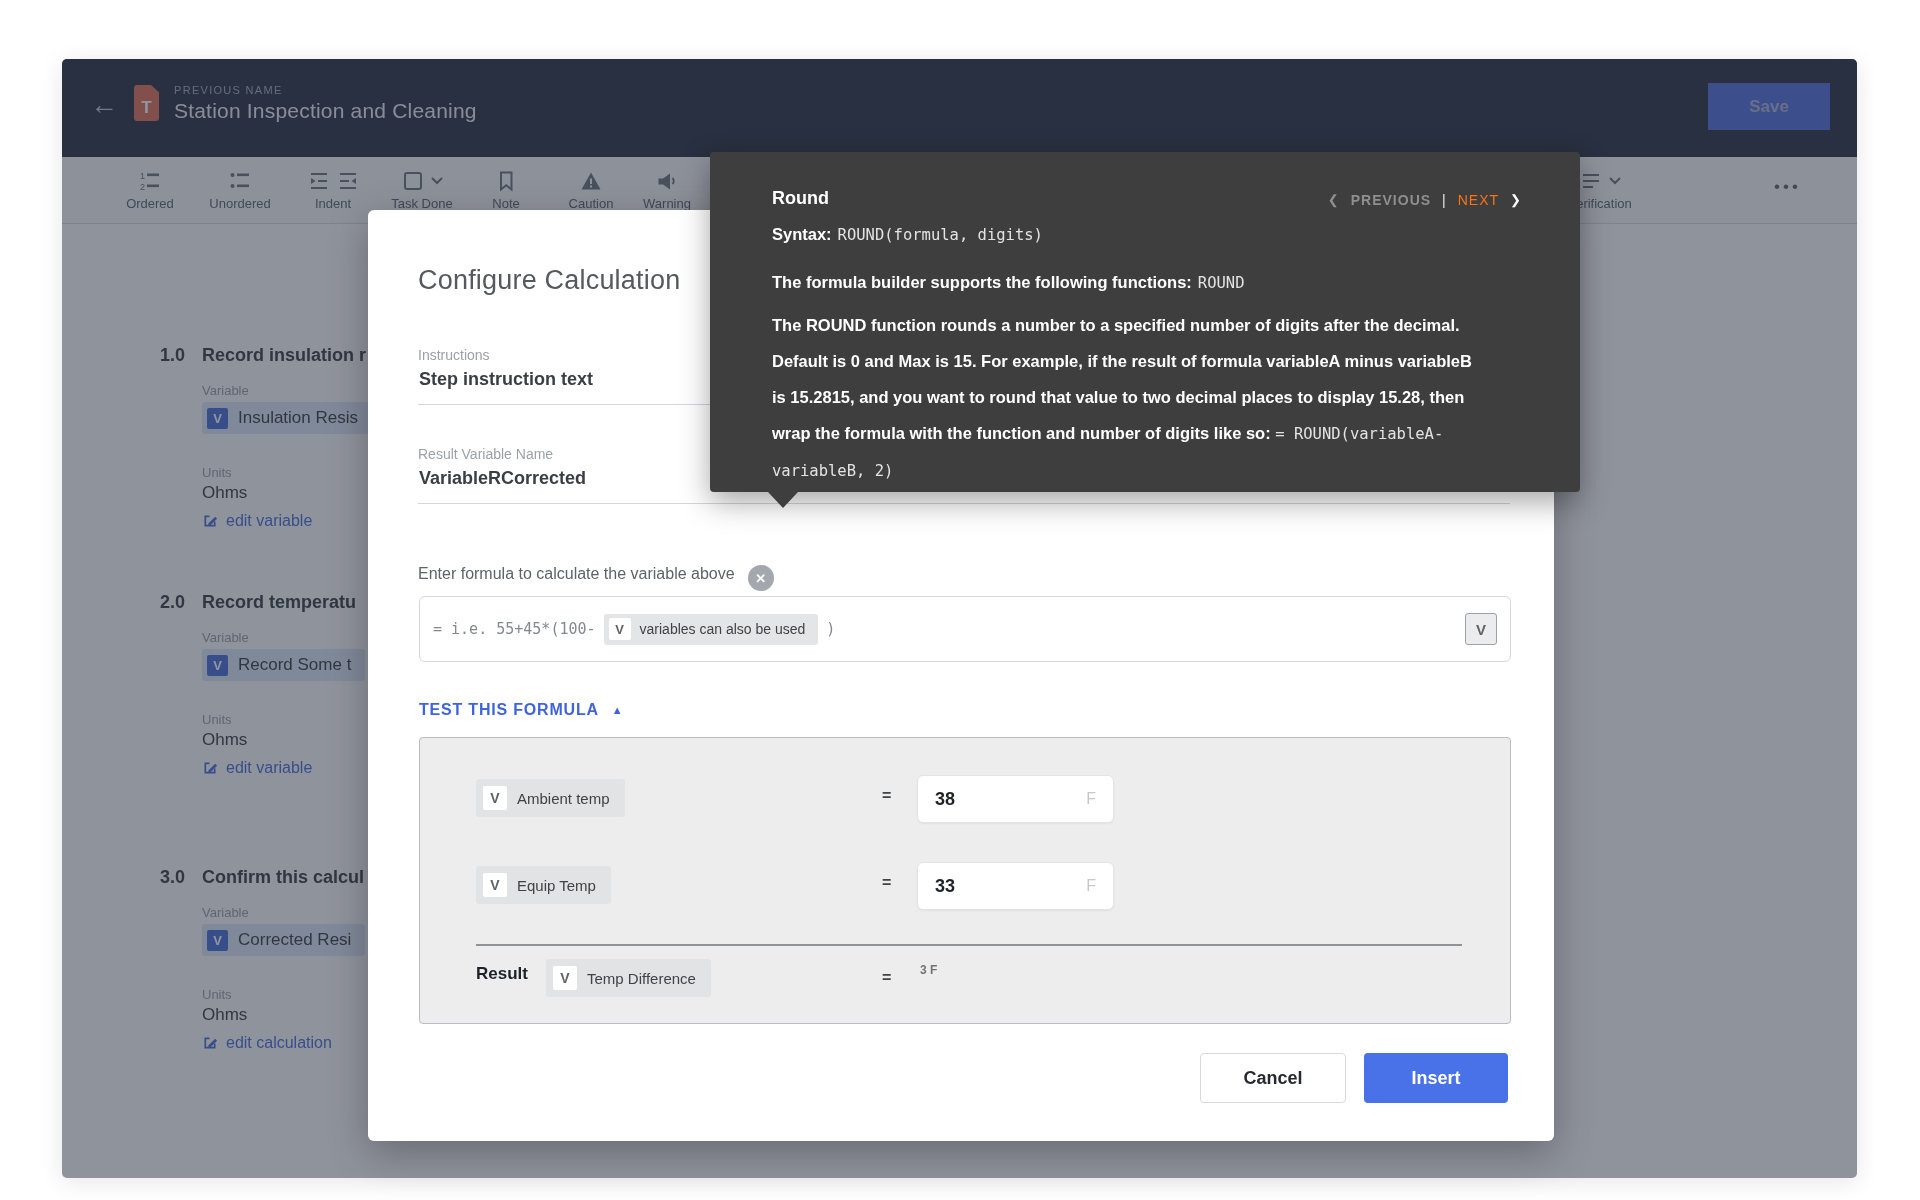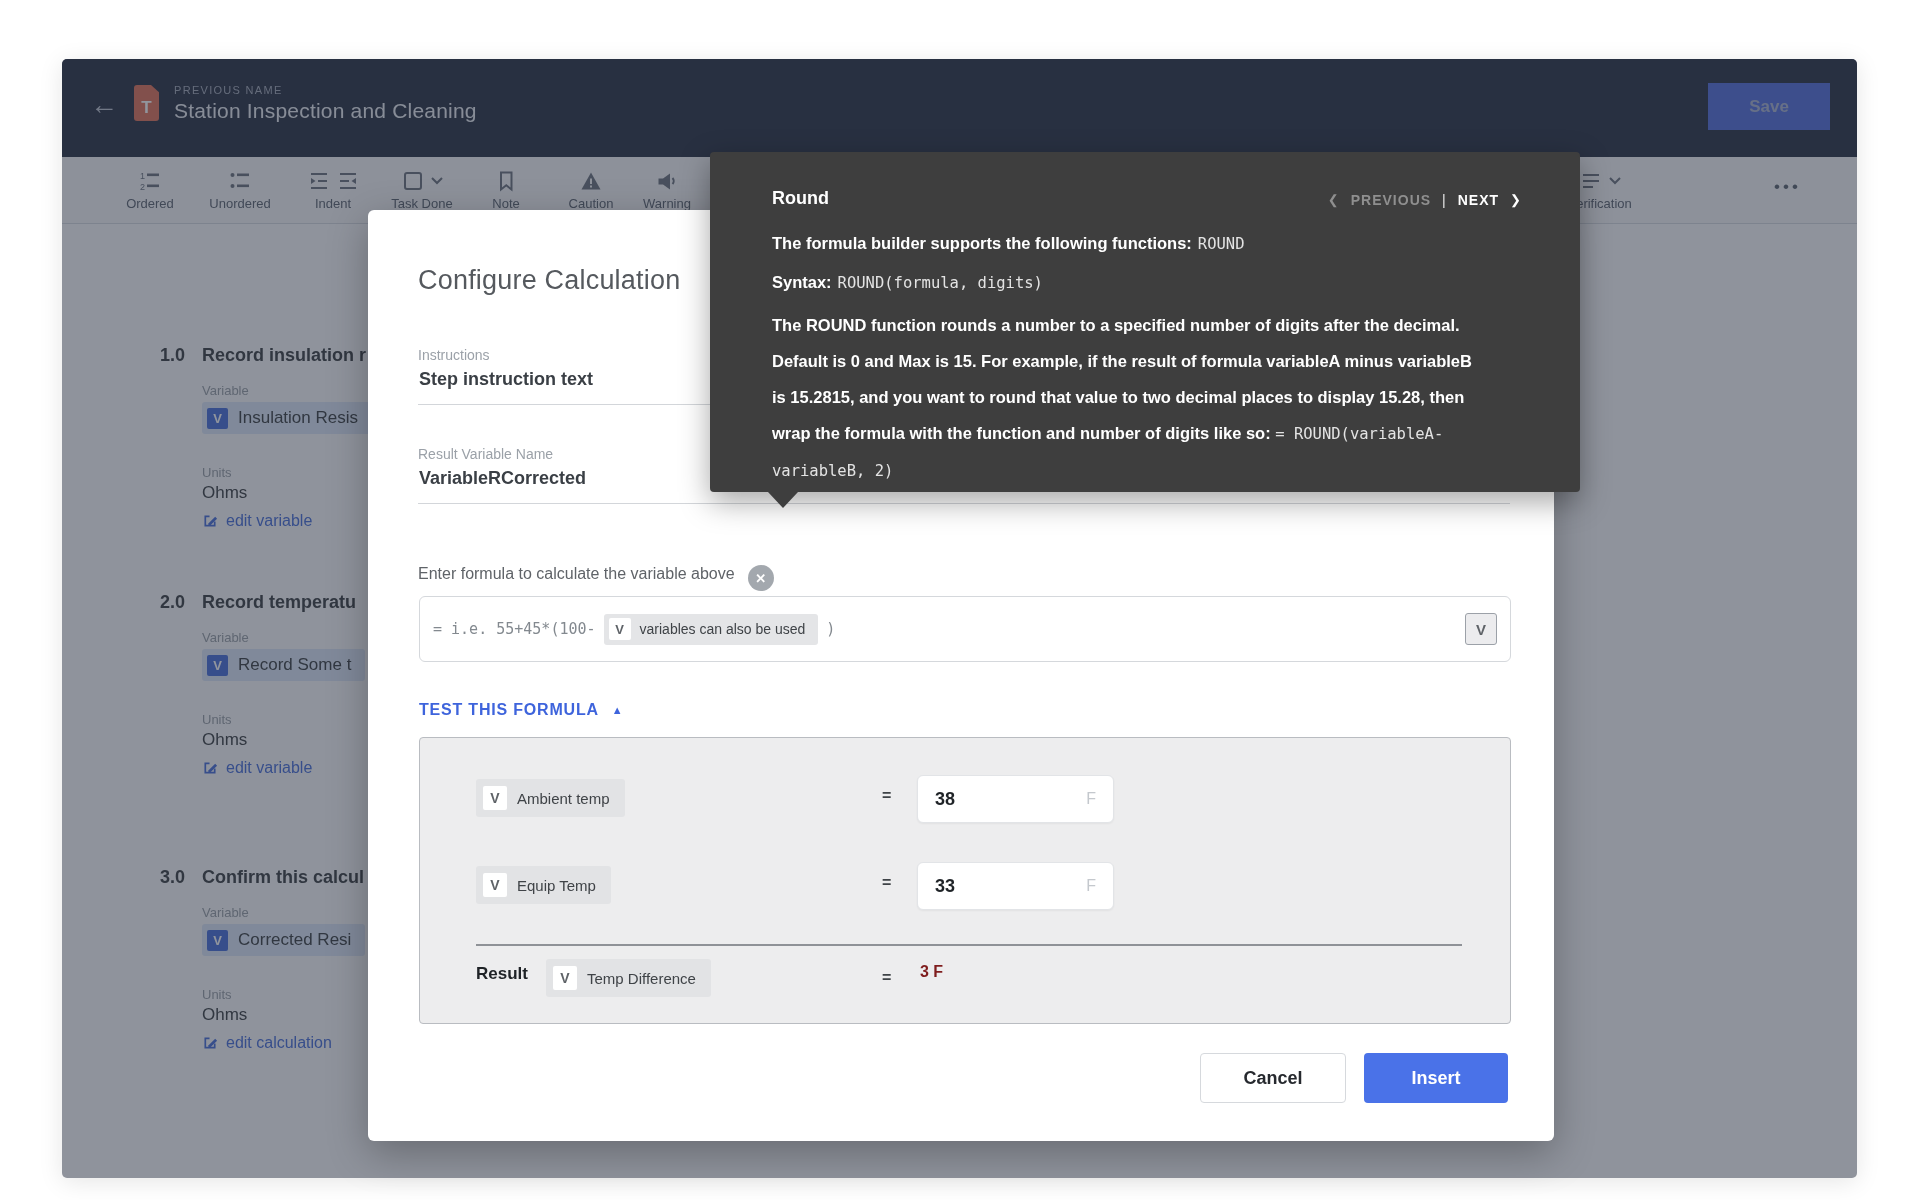--- a/index.html
+++ b/index.html
@@ -82,39 +82,39 @@
                 font-weight: 700; display: flex; align-items: center; justify-content: center; }
   .p-chip .cn { font-size: 15px; color: #3f4347; }
   .p-eq { position: absolute; font-size: 16px; font-weight: 700; color: #3f4347; }
   .p-input { position: absolute; width: 197px; height: 48px; background: #fff; border: 1px solid #e2e4e7;
              border-radius: 6px; box-shadow: 0 1px 2px rgba(0,0,0,.05); display: flex; align-items: center;
              justify-content: space-between; padding: 0 17px; cursor: text; }
   .p-input .val { font-size: 18px; font-weight: 700; color: #1f2327; }
   .p-input .unit { font-size: 16px; color: #c4c8cd; }
   .p-div { position: absolute; left: 56px; top: 206px; width: 986px; height: 2px; background: #8f9297; }
   .p-res { position: absolute; left: 56px; top: 226px; font-size: 17px; font-weight: 700; color: #1f2327; }
-  .p-resval { position: absolute; left: 500px; top: 225px; font-size: 16px; font-weight: 700; color: #7f1d1d; }
+  .p-resval { position: absolute; left: 500px; top: 225px; font-size: 12px; font-weight: 700; color: #737373; }
   .btn { position: absolute; top: 843px; height: 50px; border-radius: 4px; font-size: 18px; font-weight: 700;
          font-family: "Liberation Sans", sans-serif; cursor: pointer; }
   .btn-cancel { left: 832px; width: 146px; background: #fff; border: 1px solid #d6d9dd; color: #26292e; }
   .btn-insert { left: 996px; width: 144px; background: #4a72e8; border: none; color: #fff; }
 
   
   .tip { position: absolute; left: 710px; top: 152px; width: 870px; height: 340px; background: #3e3e3e;
          border-radius: 4px; color: #fff; padding: 36px 58px 0 62px; z-index: 20;
          box-shadow: 0 10px 30px rgba(0,0,0,.35); }
   .tip::after { content: ""; position: absolute; left: 58px; top: 100%; border: 15px solid transparent;
                 border-top: 16px solid #3e3e3e; border-bottom: none; }
   .tip-row { display: flex; justify-content: space-between; align-items: baseline; }
   .tip-title { font-size: 18px; font-weight: 700; }
   .tip-nav { display: flex; align-items: center; gap: 11px; font-size: 14px; letter-spacing: 1px; }
   .tip-prev { color: #8f8f8f; font-weight: 700; cursor: default; }
   .tip-prev-ch { color: #8f8f8f; font-size: 13px; }
   .tip-sep { color: #e8e8e8; }
-  .tip-next { color: #ffffff; font-weight: 700; cursor: pointer; }
+  .tip-next { color: #f97316; font-weight: 400; cursor: pointer; }
   .tip-next-ch { color: #fff; font-size: 13px; cursor: pointer; }
   .tip-l { margin-top: 22px; font-size: 16.5px; font-weight: 700; line-height: 25px; }
   .tip-l .mono { font-weight: 400; font-size: 15.5px; color: #e3e3e3; margin-left: 6px; }
   .tip-body { margin-top: 11px; width: 706px; font-size: 16.5px; font-weight: 700; line-height: 36px; }
   .tip-body .mono { font-weight: 400; font-size: 15.5px; color: #e3e3e3; }
 </style>
 </head>
 <body>
 
 <div class="page">
@@ -367,23 +367,23 @@
     <div class="tip-row">
       <div class="tip-title">Round</div>
       <div class="tip-nav">
         <span class="tip-prev-ch">❮</span>
         <span class="tip-prev">PREVIOUS</span>
         <span class="tip-sep">|</span>
         <span class="tip-next">NEXT</span>
         <span class="tip-next-ch">❯</span>
       </div>
     </div>
+    <div class="tip-l" style="margin-top:13px;">
+      <span>Syntax:</span><span class="mono">ROUND(formula, digits)</span>
+    </div>
     <div class="tip-l">
       <span>The formula builder supports the following functions:</span><span class="mono">ROUND</span>
     </div>
-    <div class="tip-l" style="margin-top:13px;">
-      <span>Syntax:</span><span class="mono">ROUND(formula, digits)</span>
-    </div>
     <div class="tip-body">
       <span>The ROUND function rounds a number to a specified number of digits after the decimal. Default is 0 and Max is 15. For example, if the result of formula variableA minus variableB is 15.2815, and you want to round that value to two decimal places to display 15.28, then wrap the formula with the function and number of digits like so: </span><span class="mono">= ROUND(variableA-variableB, 2)</span>
     </div>
   </div>
 </div>
 
 </body></html>

